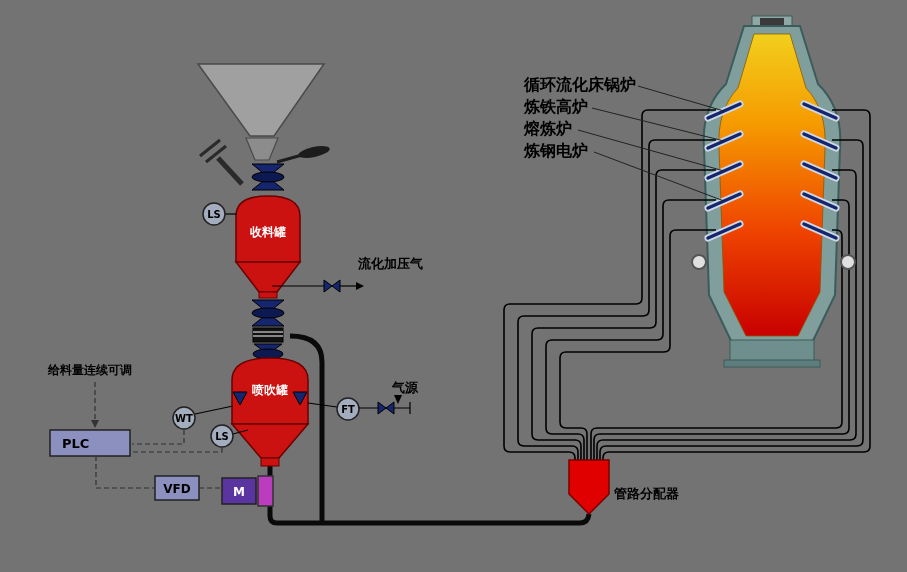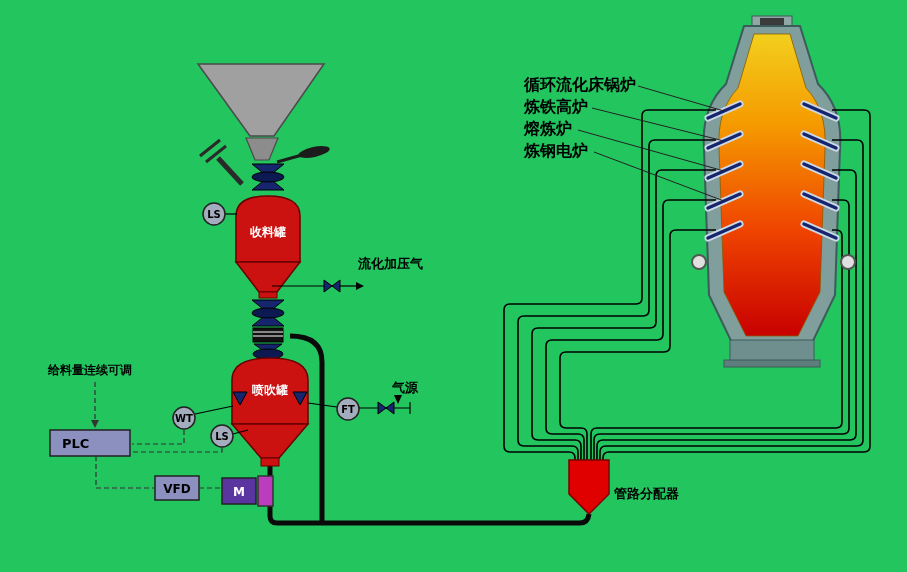--- a/index.html
+++ b/index.html
@@ -1,16 +1,16 @@
 <!DOCTYPE html>
 <html><head>
 <meta charset="utf-8">
 <style>
   html,body{margin:0;padding:0;background:#ffffff;}
-  .canvas{position:relative;width:907px;height:572px;background:#22c55e;overflow:hidden;
+  .canvas{position:relative;width:907px;height:572px;background:#737373;overflow:hidden;
           font-family:"DejaVu Sans","Liberation Sans",sans-serif;}
   svg{display:block;}
   .lbl{font:700 13px "DejaVu Sans","Liberation Sans",sans-serif;fill:#000;}
   .lbl-sm{font:700 12px "DejaVu Sans","Liberation Sans",sans-serif;fill:#000;}
   .lbl-white{font:700 12px "DejaVu Sans","Liberation Sans",sans-serif;fill:#fff;}
   .lbl-big{font:700 16px "DejaVu Sans","Liberation Sans",sans-serif;fill:#000;}
   .inst{font:700 10px "DejaVu Sans","Liberation Sans",sans-serif;fill:#000;}
   .pipe-thin{stroke:#000;stroke-width:1.6;fill:none;}
   .pipe-thick{stroke:#0a0a0a;stroke-width:5;fill:none;}
   .tap{stroke:#000;stroke-width:1.2;fill:none;}

